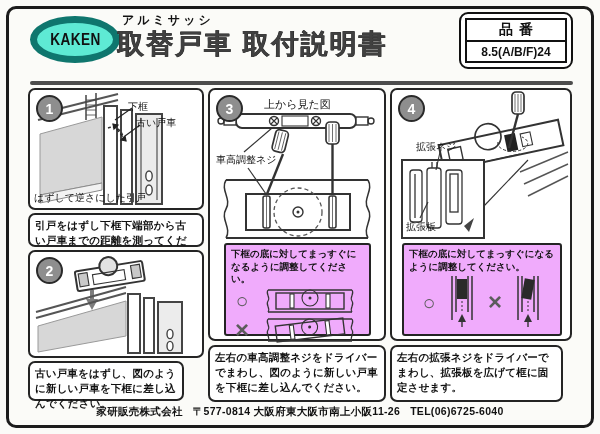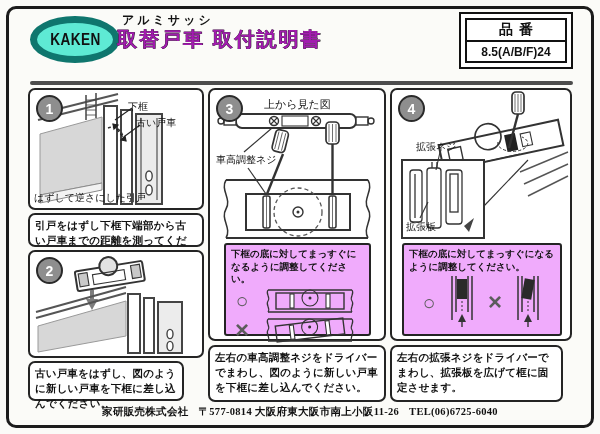--- a/index.html
+++ b/index.html
@@ -5,24 +5,24 @@
   html,body{margin:0;padding:0;background:#e9e9e7;}
   .page{position:relative;width:600px;height:434px;background:#fbfbf8;overflow:hidden;
         font-family:"Liberation Sans","DejaVu Sans",sans-serif;color:#111;}
   .sheet{position:absolute;inset:6px;border:3px solid #1c1c1c;border-radius:10px;background:transparent;}
 
   
   .logo{position:absolute;left:30px;top:16px;width:76px;height:33px;border:7px solid #0f766e;
         border-radius:50%;display:flex;align-items:center;justify-content:center;background:#5eead4;}
   .logo span{font-weight:900;font-size:17px;letter-spacing:.5px;transform:scaleX(.8);}
   .subtitle{position:absolute;left:122px;top:12px;font-size:12px;font-weight:900;letter-spacing:3px;white-space:nowrap;}
-  .title{position:absolute;left:117px;top:26px;font-size:20px;font-weight:900;color:#a21caf;
+  .title{position:absolute;left:117px;top:26px;font-size:27px;font-weight:900;color:#404040;
          letter-spacing:2px;white-space:nowrap;text-shadow:.4px .4px 0 #222,-.3px -.3px 0 #222;}
   .partbox{position:absolute;left:459px;top:12px;width:114px;height:57px;border:2.5px solid #111;
-           border-radius:0;padding:4px;box-sizing:border-box;background:#fff;}
+           border-radius:9px;padding:4px;box-sizing:border-box;background:#fff;}
   .parttable{border:2px solid #111;height:100%;display:flex;flex-direction:column;box-sizing:border-box;}
   .partlabel{flex:1.1;border-bottom:2px solid #111;display:flex;align-items:center;justify-content:center;
              font-weight:900;font-size:14px;letter-spacing:6px;padding-left:6px;}
   .partvalue{flex:1;display:flex;align-items:center;justify-content:center;font-weight:bold;font-size:12px;}
   .divider{position:absolute;left:30px;top:81px;width:543px;height:4px;background:#4d4d4d;border-radius:2px;}
 
   
   .box{position:absolute;border:2.5px solid #242424;border-radius:7px;background:#fff;box-sizing:border-box;}
   .cap{padding:3px 5px;font-size:10.5px;font-weight:bold;line-height:1.42;letter-spacing:.2px;}
   .cap p{margin:0;}
@@ -36,21 +36,21 @@
          padding:3px 5px;z-index:2;}
   .note{font-size:9.5px;font-weight:bold;line-height:1.32;letter-spacing:0;}
   .okrow{display:flex;align-items:center;gap:5px;margin-top:1px;}
   .mark{font-size:21px;font-weight:900;color:#5c5c5c;line-height:1;width:22px;text-align:center;flex:0 0 auto;}
   .mark.ng{font-size:24px;}
   .okrow svg{position:static;}
 
   
   .footer{position:absolute;left:0;top:405px;width:100%;text-align:center;font-size:10.5px;
           font-weight:bold;letter-spacing:.3px;white-space:nowrap;}
-  .footer span{margin:0 5px;font-family:Liberation Serif, serif;}
+  .footer span{margin:0 5px;}
 </style>
 </head>
 <body>
 
 <div class="page">
   <div class="sheet"></div>
 
   <div class="logo">
     <span>KAKEN</span>
   </div>

